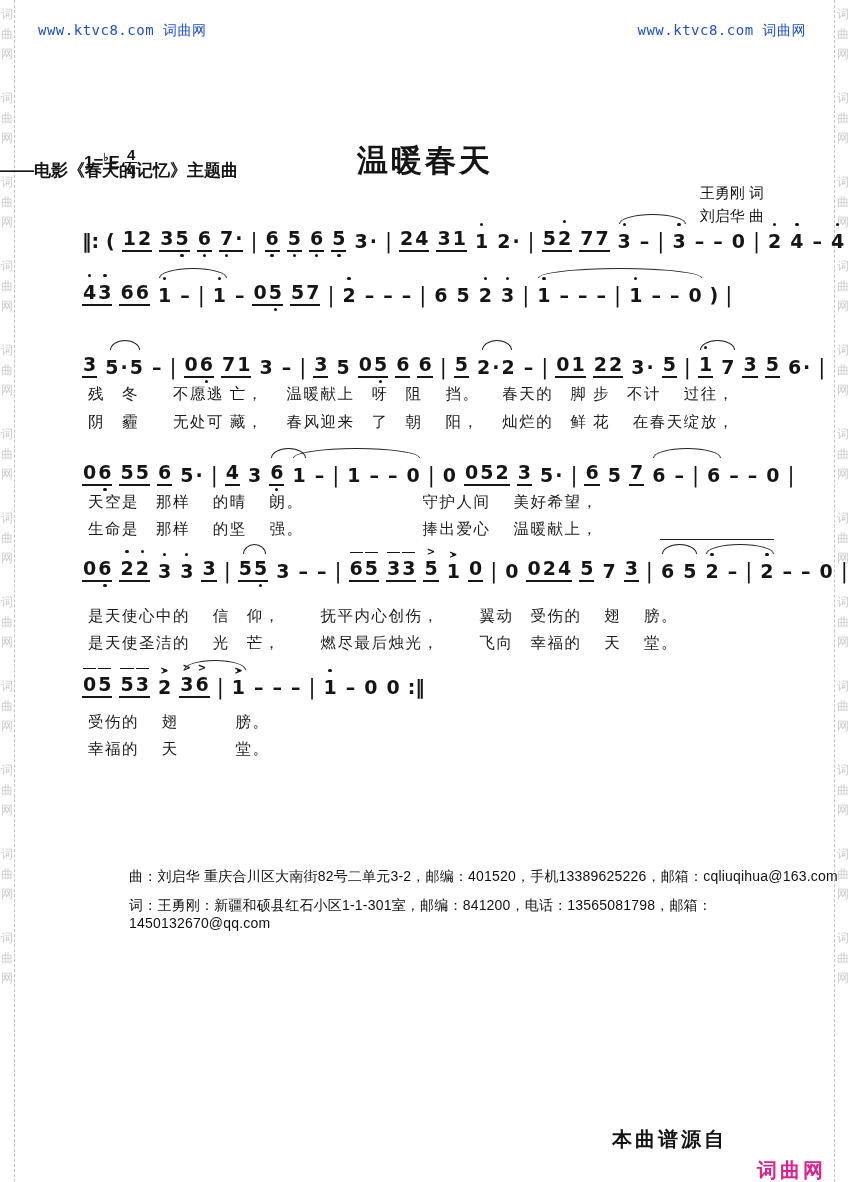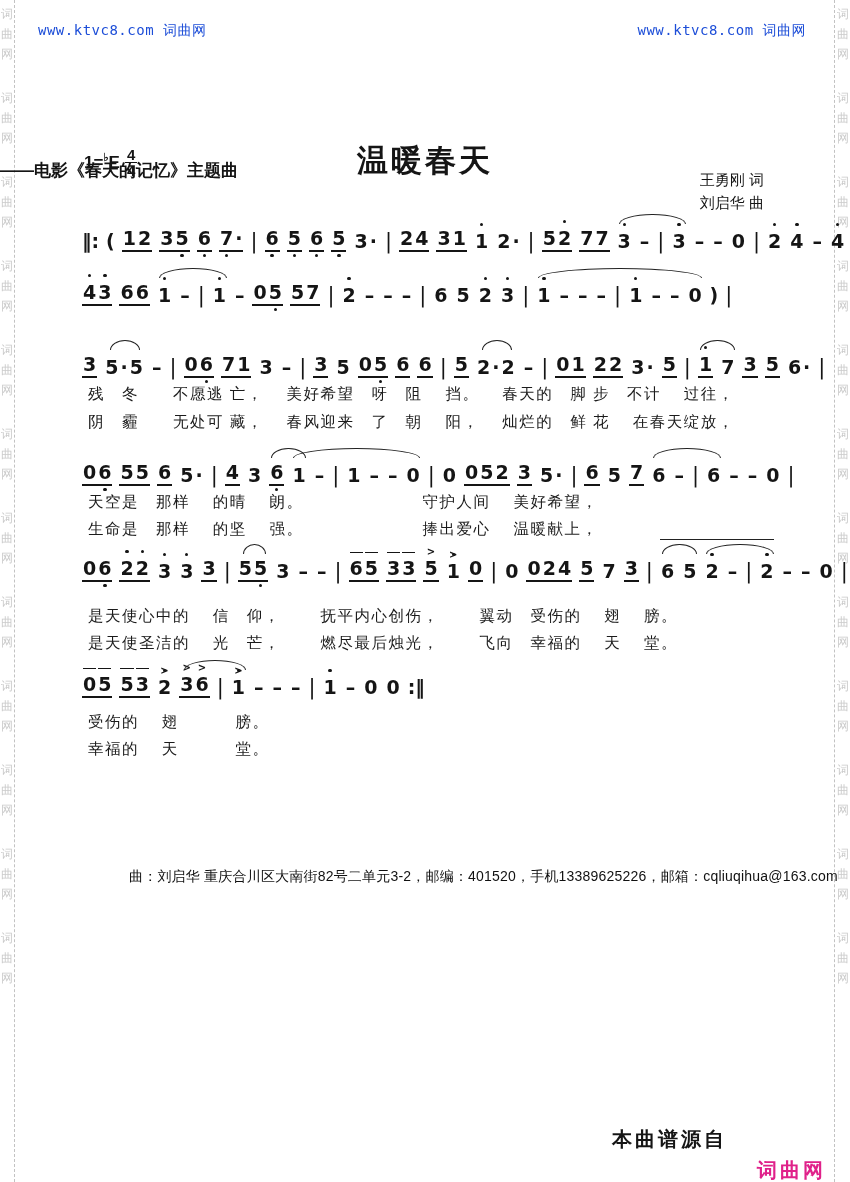--- a/index.html
+++ b/index.html
@@ -15,21 +15,21 @@
   .wm{position:absolute;top:22px;font-family:"DejaVu Sans Mono",monospace;font-size:14px;color:#1d4ed8;letter-spacing:.5px;}
   .wm-l{left:38px}.wm-r{right:44px}
   
   .title{position:absolute;top:108px;left:0;right:0;text-align:center;font-size:31px;font-weight:bold;letter-spacing:3px;margin-top:32px;}
   .subtitle{position:absolute;top:159px;left:0;right:0;text-align:left;font-size:17px;font-weight:bold;}
   .keysig{position:absolute;left:84px;top:147px;font-size:17px;font-weight:bold;display:flex;align-items:center;}
   .keysig .flat{font-size:11px;vertical-align:super;position:relative;top:-5px;}
   .frac{display:inline-flex;flex-direction:column;align-items:center;line-height:15px;margin-left:5px;font-size:15px;font-weight:bold;}
   .frac .ft{border-bottom:1.5px solid #151515;padding:0 2px;}
   .frac .fb{padding:0 2px;}
-  .credits{position:absolute;right:86px;top:168px;font-size:15px;line-height:23px;text-align:right;}
+  .credits{position:absolute;right:86px;top:181px;font-size:15px;line-height:23px;text-align:right;}
   
   .mline{position:absolute;left:82px;right:56px;height:54px;padding-top:17px;}
   .cells{display:flex;align-items:flex-end;gap:7px;}
   .cell{position:relative;font-weight:bold;font-size:19px;line-height:22px;font-family:"DejaVu Sans",sans-serif;}
   .bar{font-weight:500;font-size:21px;}
   .sym{font-size:19px;}
   .grp{display:inline-flex;}
   .u{border-bottom:2px solid #151515;padding-bottom:1px;}
   .n{position:relative;display:inline-block;padding:0 1px;}
   .da{position:absolute;top:-7px;left:50%;width:3.4px;height:3.4px;margin-left:-1.7px;background:#151515;border-radius:50%;}
@@ -720,27 +720,28 @@
             <span class="n">0</span>
           </span></span>
         <span class="cell"><span class="grp">
             <span class="n">0</span>
           </span></span>
         <span class="cell sym">:‖</span>
       </div>
       <div class="arc" style="left: 101.5px; width: 60.25px;"></div>
     </div>
 
-  <div class="lyr" style="top:384px">残　冬　　不愿逃 亡，　 美好希望　呀　阻　 挡。　 春天的　脚 步　不计　 过往，</div>
+  <div class="lyr" style="top:384px">残　冬　　不愿逃 亡，　 温暖献上　呀　阻　 挡。　 春天的　脚 步　不计　 过往，</div>
   <div class="lyr" style="top:412px">阴　霾　　无处可 藏，　 春风迎来　了　朝　 阳，　 灿烂的　鲜 花　 在春天绽放，</div>
   <div class="lyr" style="top:492px">天空是　那样　 的晴　 朗。　　　　　　　守护人间　 美好希望，</div>
   <div class="lyr" style="top:519px">生命是　那样　 的坚　 强。　　　　　　　捧出爱心　 温暖献上，</div>
   <div class="lyr" style="top:606px">是天使心中的　 信　仰，　　 抚平内心创伤，　　 翼动　受伤的　 翅　 膀。</div>
   <div class="lyr" style="top:712px">受伤的　 翅　　　 膀。</div>
   <div class="lyr" style="top:633px">是天使圣洁的　 光　芒，　　 燃尽最后烛光，　　 飞向　幸福的　 天　 堂。</div>
   <div class="lyr" style="top:739px">幸福的　 天　　　 堂。</div>
 
   <div class="footer" style="top:868px">曲：刘启华 重庆合川区大南街82号二单元3-2，邮编：401520，手机13389625226，邮箱：cqliuqihua@163.com</div>
+  <div class="footer" style="top:897px">词：王勇刚：新疆和硕县红石小区1-1-301室，邮编：841200，电话：13565081798，邮箱：1450132670@qq.com</div>
 
   <div class="srcnote">本曲谱源自</div>
   <div class="brand" style="color: rgb(224, 33, 138); margin-top: 31px;">词曲网</div>
 
 </div>
 
 </body></html>

